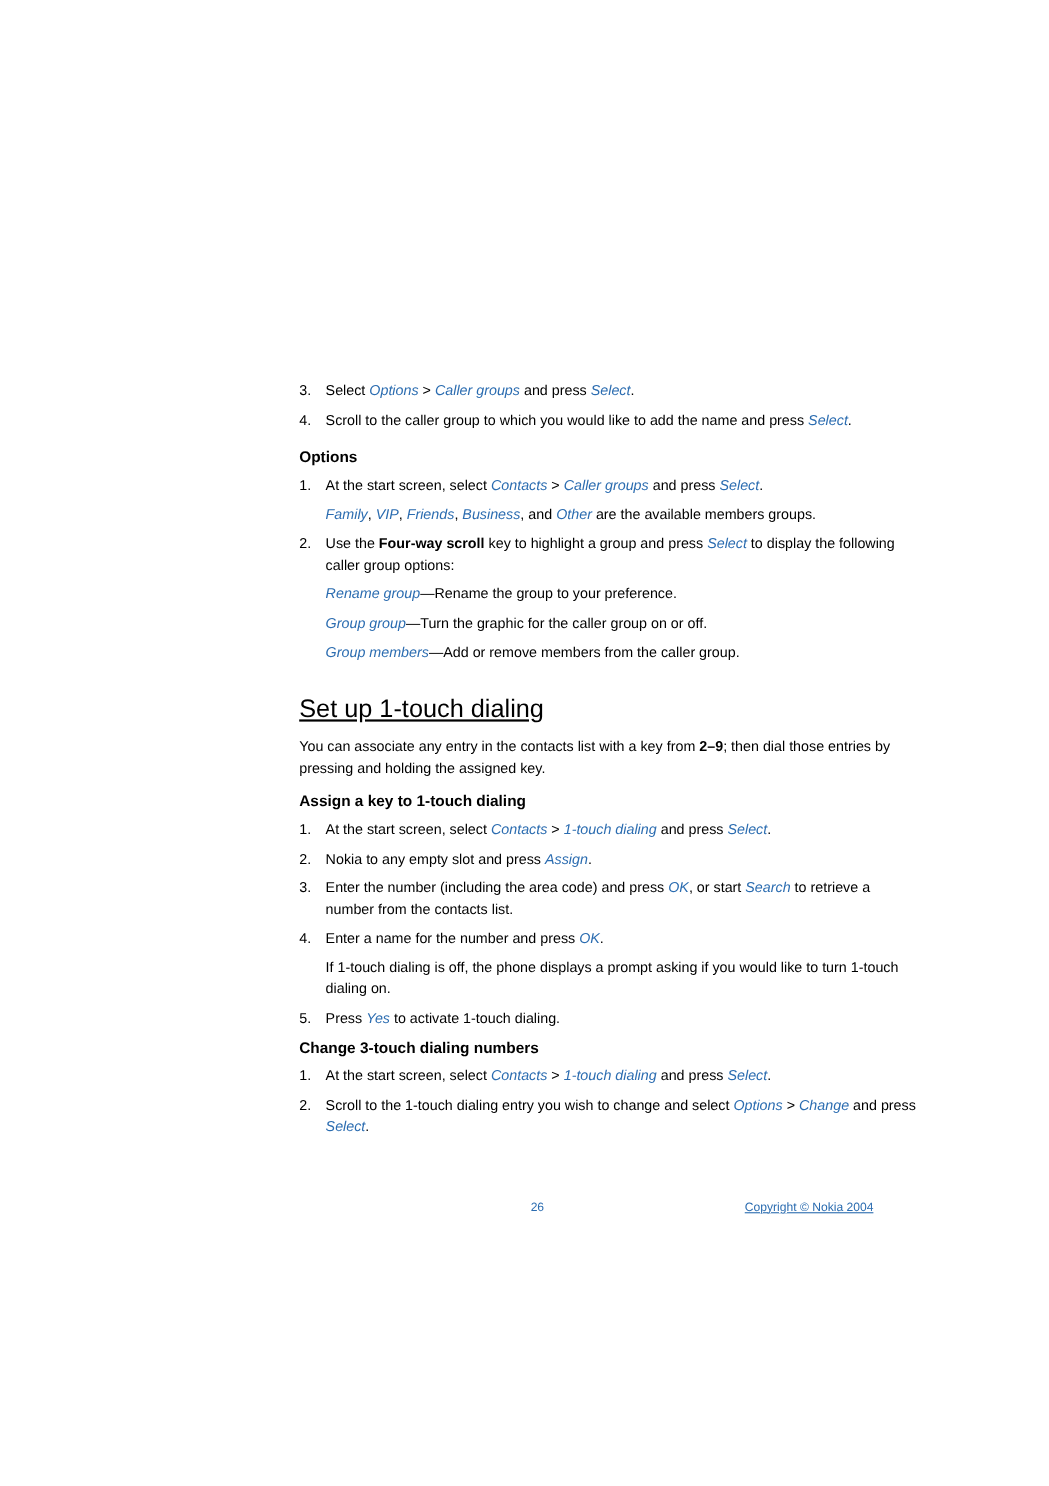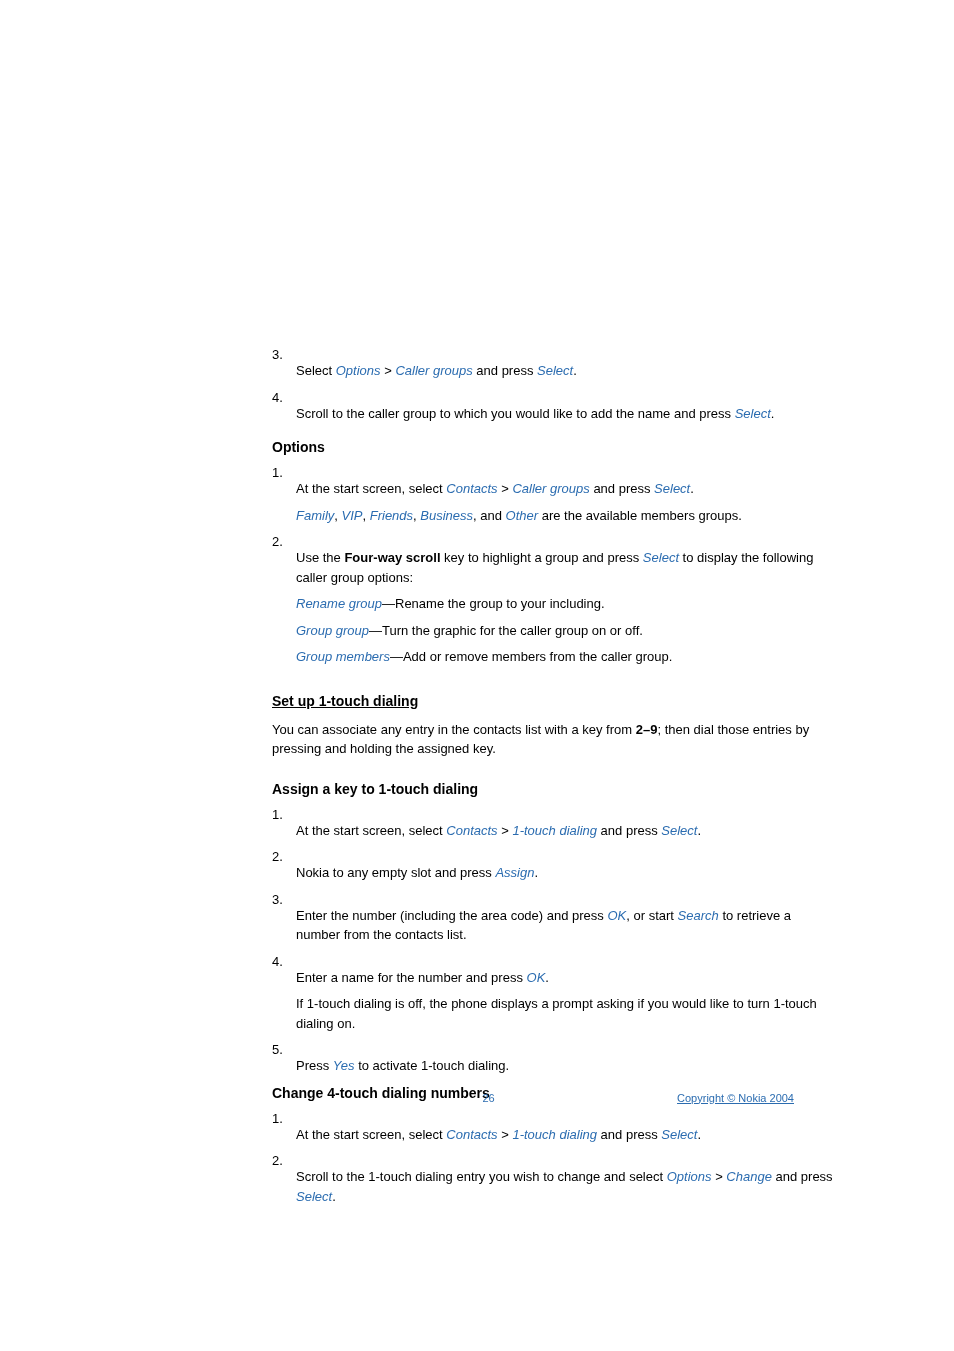--- a/index.html
+++ b/index.html
@@ -24,46 +24,45 @@
     .ol-item {
       display: flex;
       margin-bottom: 7px;
     }
     .ol-num {
       width: 24px;
       flex-shrink: 0;
     }
     .ol-body {
       flex: 1;
-      margin-top: 16px;
     }
     .link-text {
       color: #2b6cb0;
       font-style: italic;
     }
     .heading-options {
       font-weight: bold;
       font-size: 14px;
       margin-top: 14px;
       margin-bottom: 5px;
     }
     .sub-text {
       margin-top: 7px;
       margin-bottom: 7px;
       margin-left: 24px;
     }
     .heading-underline {
-      font-weight: bold;
-      font-size: 14px;
+      font-weight: normal;
+      font-size: 23px;
       text-decoration: underline;
       margin-top: 24px;
       margin-bottom: 8px;
     }
     .intro-para {
-      margin-bottom: 20px;
+      margin-bottom: 10px;
     }
     .heading-sub {
       font-weight: bold;
       font-size: 14px;
       margin-top: 4px;
       margin-bottom: 5px;
     }
     .bold {
       font-weight: bold;
     }
@@ -123,21 +122,21 @@
   </div>
 
   <div class="ol-item">
     <div class="ol-num">2.</div>
     <div class="ol-body">
       <span>Use the </span><span class="bold">Four-way scroll</span><span> key to highlight a group and press </span><span class="link-text">Select</span><span> to display the following caller group options:</span>
     </div>
   </div>
 
   <div class="sub-text">
-    <span class="link-text">Rename group</span><span>—Rename the group to your including.</span>
+    <span class="link-text">Rename group</span><span>—Rename the group to your preference.</span>
   </div>
   <div class="sub-text">
     <span class="link-text">Group group</span><span>—Turn the graphic for the caller group on or off.</span>
   </div>
   <div class="sub-text">
     <span class="link-text">Group members</span><span>—Add or remove members from the caller group.</span>
   </div>
 
   <div class="heading-underline">Set up 1-touch dialing</div>
   <div class="intro-para">
@@ -176,21 +175,21 @@
 
   <div class="sub-text">If 1-touch dialing is off, the phone displays a prompt asking if you would like to turn 1-touch dialing on.</div>
 
   <div class="ol-item">
     <div class="ol-num">5.</div>
     <div class="ol-body">
       <span>Press </span><span class="link-text">Yes</span><span> to activate 1-touch dialing.</span>
     </div>
   </div>
 
-  <div class="heading-sub">Change 4-touch dialing numbers</div>
+  <div class="heading-sub">Change 3-touch dialing numbers</div>
 
   <div class="ol-item">
     <div class="ol-num">1.</div>
     <div class="ol-body">
       <span>At the start screen, select </span><span class="link-text">Contacts</span><span> &gt; </span><span class="link-text">1-touch dialing</span><span> and press </span><span class="link-text">Select</span><span>.</span>
     </div>
   </div>
 
   <div class="ol-item">
     <div class="ol-num">2.</div>

